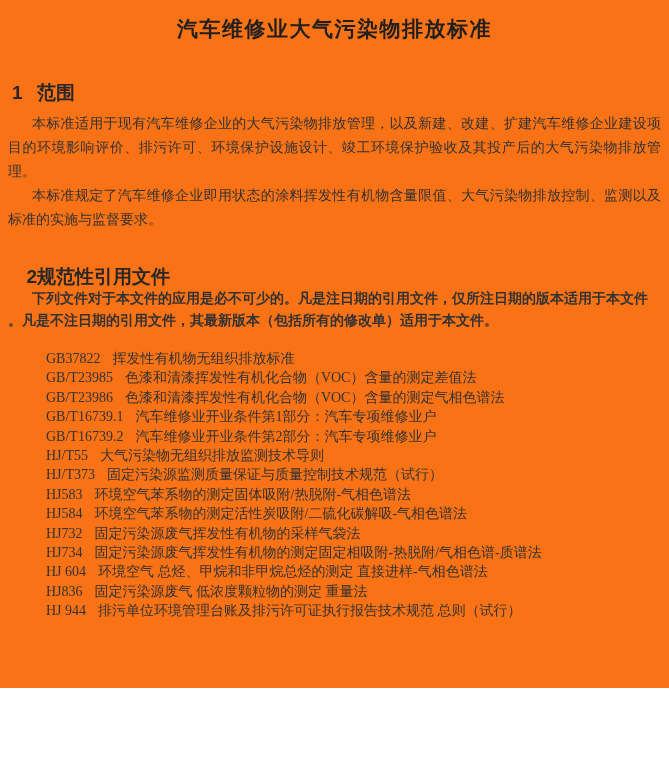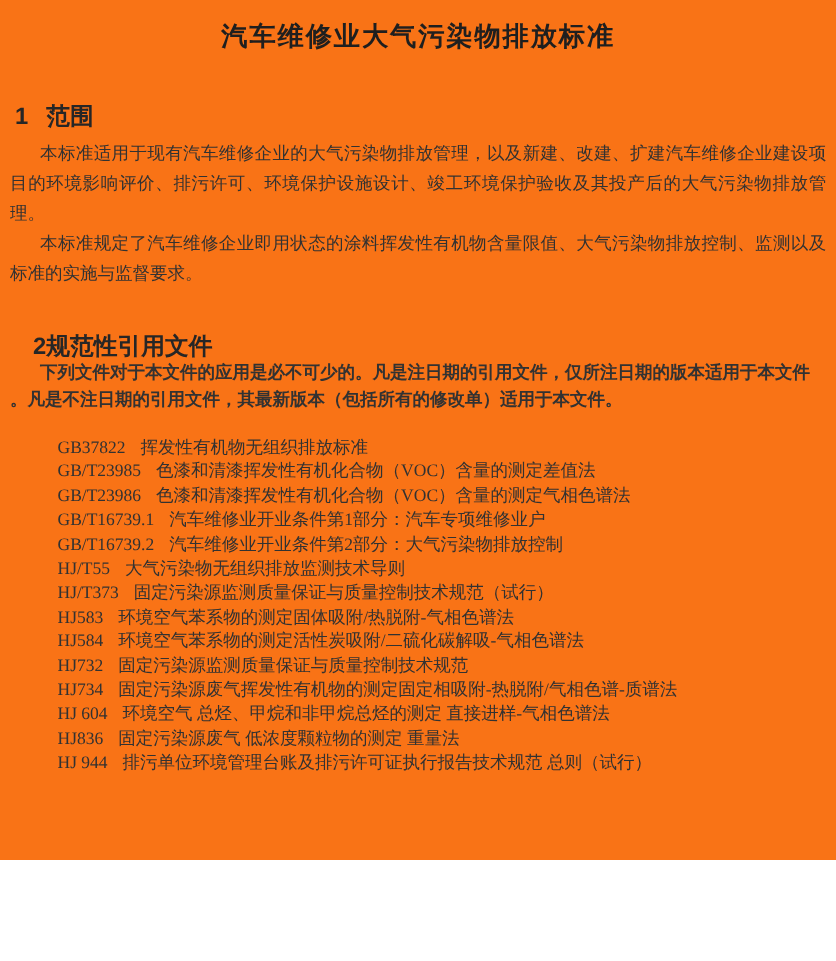--- a/index.html
+++ b/index.html
@@ -88,33 +88,33 @@
       <li><span class="ref-code">GB37822</span><span class="ref-title">挥发性有机物无组织排放标准</span></li>
 
 
       <li><span class="ref-code">GB/T23985</span><span class="ref-title">色漆和清漆挥发性有机化合物（VOC）含量的测定差值法</span></li>
 
       <li><span class="ref-code">GB/T23986</span><span class="ref-title">色漆和清漆挥发性有机化合物（VOC）含量的测定气相色谱法</span></li>
 
 
       <li><span class="ref-code">GB/T16739.1</span><span class="ref-title">汽车维修业开业条件第1部分：汽车专项维修业户</span></li>
 
-      <li><span class="ref-code">GB/T16739.2</span><span class="ref-title">汽车维修业开业条件第2部分：大气污染物排放控制</span></li>
+      <li><span class="ref-code">GB/T16739.2</span><span class="ref-title">汽车维修业开业条件第2部分：汽车专项维修业户</span></li>
 
       <li><span class="ref-code">HJ/T55</span><span class="ref-title">大气污染物无组织排放监测技术导则</span></li>
 
       <li><span class="ref-code">HJ/T373</span><span class="ref-title">固定污染源监测质量保证与质量控制技术规范（试行）</span></li>
 
 
 
       <li><span class="ref-code">HJ583</span><span class="ref-title">环境空气苯系物的测定固体吸附/热脱附-气相色谱法</span></li>
 
       <li><span class="ref-code">HJ584</span><span class="ref-title">环境空气苯系物的测定活性炭吸附/二硫化碳解吸-气相色谱法</span></li>
 
-      <li><span class="ref-code">HJ732</span><span class="ref-title">固定污染源监测质量保证与质量控制技术规范</span></li>
+      <li><span class="ref-code">HJ732</span><span class="ref-title">固定污染源废气挥发性有机物的采样气袋法</span></li>
 
       <li><span class="ref-code">HJ734</span><span class="ref-title">固定污染源废气挥发性有机物的测定固定相吸附-热脱附/气相色谱-质谱法</span></li>
 
       <li><span class="ref-code">HJ 604</span><span class="ref-title">环境空气 总烃、甲烷和非甲烷总烃的测定 直接进样-气相色谱法</span></li>
 
       <li><span class="ref-code">HJ836</span><span class="ref-title">固定污染源废气 低浓度颗粒物的测定 重量法</span></li>
 
       <li><span class="ref-code">HJ 944</span><span class="ref-title">排污单位环境管理台账及排污许可证执行报告技术规范 总则（试行）</span></li>
     </ul>
 

